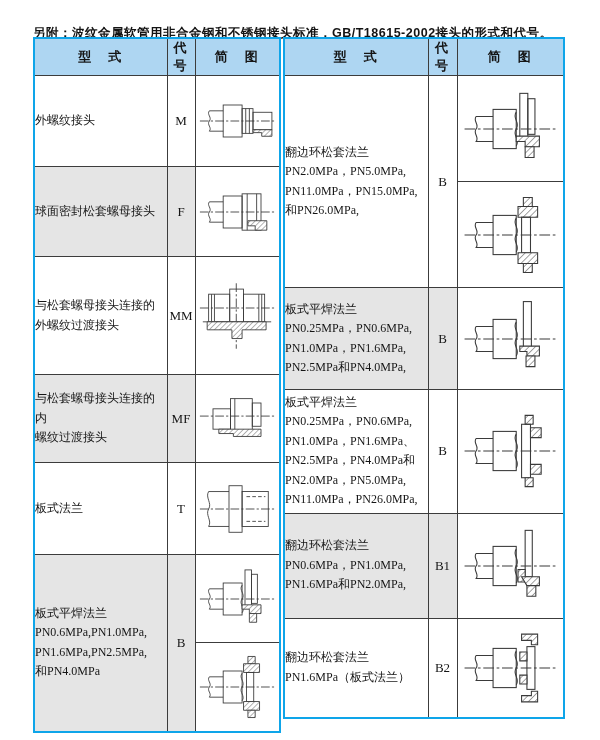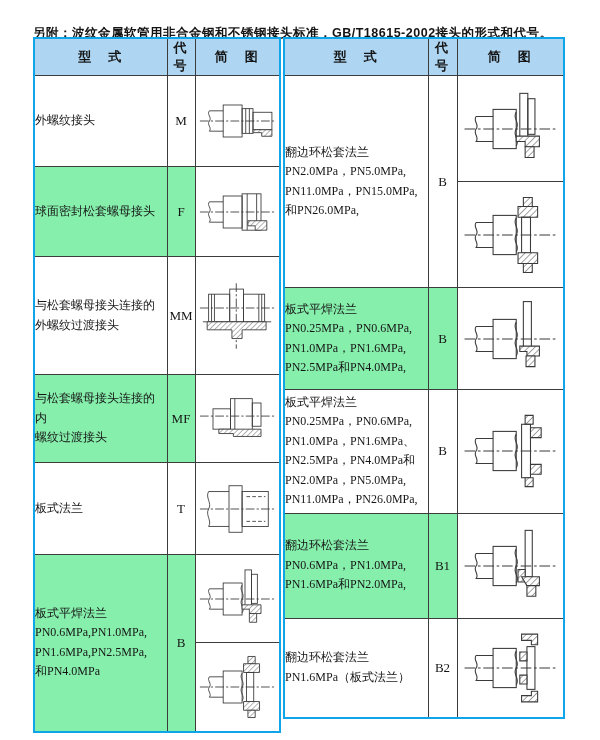--- a/index.html
+++ b/index.html
@@ -26,21 +26,21 @@
   td.type{
     padding:3px 2px 3px 0;font-size:12px;line-height:1.62;
     white-space:pre-line;vertical-align:middle;
     font-family:"Liberation Serif","Liberation Sans",serif;color:#151515;
   }
   td.code{
     text-align:center;vertical-align:middle;
     font-family:"Liberation Serif",serif;font-size:13px;color:#151515;
   }
   td.diag{text-align:center;vertical-align:middle;background:#fff;}
-  .hl{background:#86efac;margin-left:25px;}
+  .hl{background:#e5e5e5;margin-left:25px;}
   svg.dg{display:block;margin:0 auto;}
 </style>
 </head>
 <body>
 
 <svg width="0" height="0" style="position:absolute">
   <defs>
     <pattern id="hatch" width="5" height="5" patternUnits="userSpaceOnUse" patternTransform="rotate(45)">
       <rect width="5" height="5" fill="#ffffff"></rect>
       <line x1="0" y1="0" x2="0" y2="5" stroke="#6a6a6a" stroke-width="1.4"></line>

